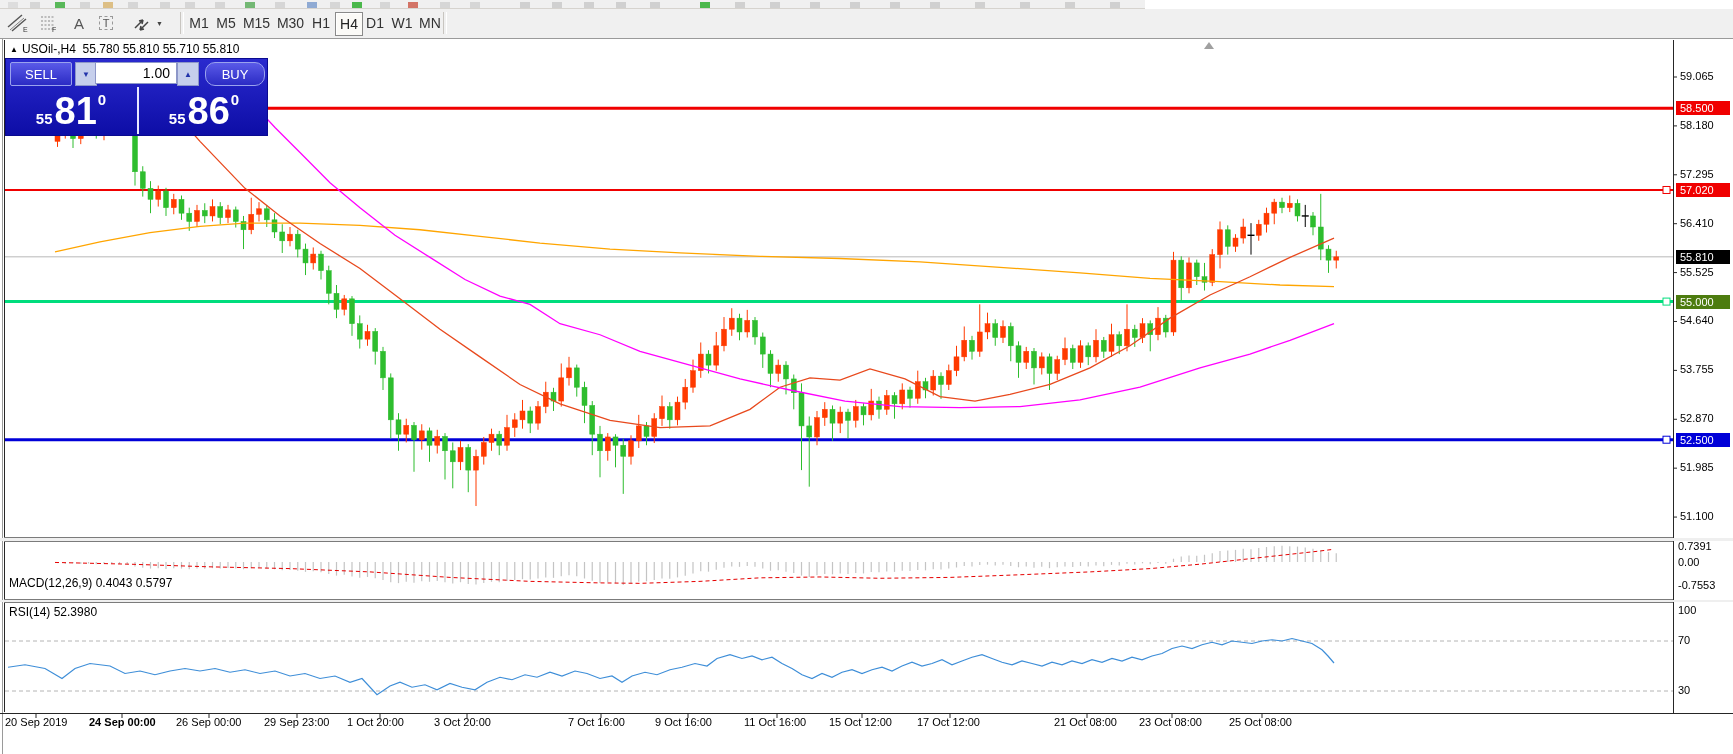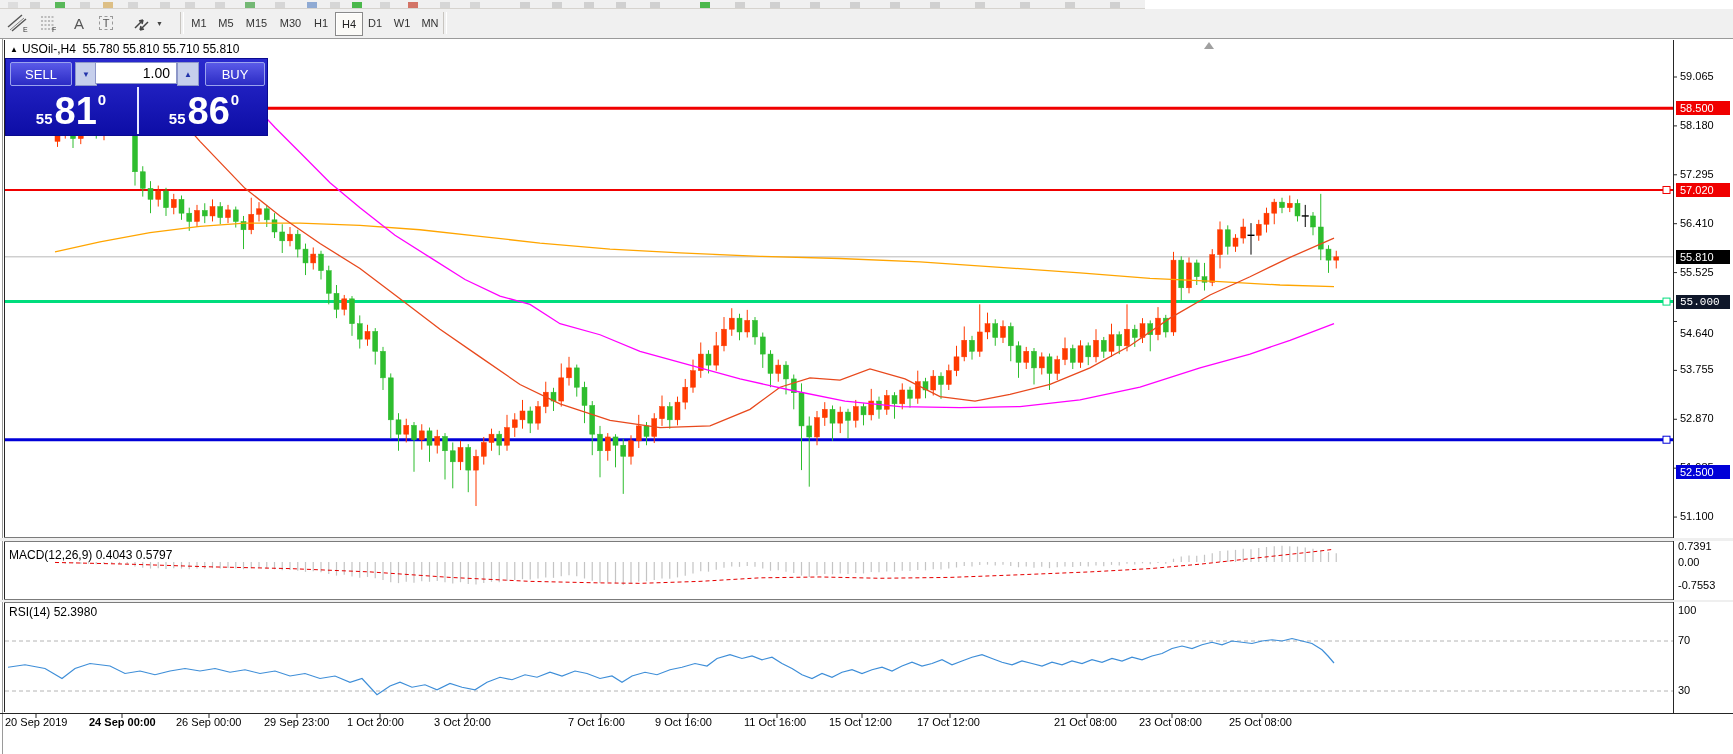--- a/index.html
+++ b/index.html
@@ -5,44 +5,44 @@
   html,body{margin:0;padding:0;background:#fff;}
   body{width:1733px;height:754px;position:relative;overflow:hidden;
        font-family:"Liberation Sans",sans-serif;-webkit-font-smoothing:none;}
   #app{position:absolute;inset:0;}
   
   #toolbar-sliver{position:absolute;left:0;top:0;width:1145px;height:8px;background:#f0f0f0;border-bottom:1px solid #d6d3ce;overflow:hidden;}
   .sliver-frag{position:absolute;top:2px;width:10px;height:6px;opacity:.8;}
   #toolbar{position:absolute;left:0;top:9px;width:1733px;height:29px;background:#f0f0f0;border-bottom:1px solid #9a9a9a;}
   .toolbtn{position:absolute;top:2px;height:24px;display:flex;align-items:center;justify-content:center;color:#444;}
   .tf-btn{position:absolute;top:3px;height:22px;display:flex;align-items:center;justify-content:center;
-          font-size:11px;color:#333;letter-spacing:0;}
+          font-size:14px;color:#333;letter-spacing:0;}
   .tf-btn.active{background:#fbfaf7;border:1px solid #8a8a8a;box-shadow:inset 1px 1px 0 #fff;color:#222;}
   .vsep{position:absolute;top:3px;width:2px;height:22px;border-left:1px solid #c8c5c0;border-right:1px solid #fff;}
   
   #chart-header{position:absolute;left:10px;top:42px;font-size:12px;color:#000;z-index:30;}
   #chart-header .tri{font-size:8px;vertical-align:1px;margin-right:4px;}
-  #macd-label{position:absolute;left:9px;top:548px;font-size:12px;color:#000;z-index:30;}
+  #macd-label{position:absolute;left:9px;top:576px;font-size:12px;color:#000;z-index:30;}
   #rsi-label{position:absolute;left:9px;top:605px;font-size:12px;color:#000;z-index:30;}
   #annotation{position:absolute;left:1246px;top:352px;font-size:52px;font-weight:bold;z-index:25;white-space:nowrap;}
   
   .ax-label{position:absolute;left:1680px;font-size:11px;color:#000;white-space:nowrap;z-index:20;}
   .ax-badge{position:absolute;left:1676px;width:54px;height:14px;font-size:11px;line-height:14px;text-align:left;
             padding-left:4px;box-sizing:border-box;z-index:21;}
   .t-label{position:absolute;top:716px;font-size:11px;color:#000;white-space:nowrap;z-index:20;}
   .sc-label{position:absolute;left:1678px;font-size:11px;color:#000;white-space:nowrap;z-index:20;}
   
   #trade-panel{position:absolute;left:5px;top:58px;width:261px;height:76px;z-index:40;
       background:linear-gradient(#2a2ace,#0d0da6);border:1px solid #0a0a90;}
   #tp-toprow{position:absolute;left:0;top:0;width:100%;height:28px;}
   .tp-btn{position:absolute;top:3px;height:22px;background:linear-gradient(#5a5ae8,#2b2bc4);
       border:1px solid #9aa2ee;border-radius:2px;color:#fff;font-size:13px;
       display:flex;align-items:center;justify-content:center;}
   #sell-btn{left:4px;width:60px;}
-  #buy-btn{left:199px;width:58px;}
+  #buy-btn{left:199px;width:58px;border-radius:10px;}
   .spin-btn{position:absolute;top:3px;width:20px;height:22px;background:#c6cfec;border:1px solid #8d97c8;
       display:flex;align-items:center;justify-content:center;font-size:8px;color:#2233aa;}
   #vol-down{left:69px;}
   #vol-up{left:171px;}
   #volume-input{position:absolute;left:89px;top:3px;width:82px;height:22px;border:1px solid #8d97c8;
       background:#fff;font-size:14px;text-align:right;padding-right:6px;box-sizing:border-box;
       font-family:"Liberation Sans",sans-serif;}
   .tp-price{position:absolute;top:28px;width:130px;height:47px;color:#fff;display:flex;align-items:center;justify-content:center;}
   #tp-sell-price{left:0;}
   #tp-buy-price{left:131px;border-left:2px solid #e8e8ff;}
@@ -735,29 +735,29 @@
 
   <div id="macd-label">MACD(12,26,9) 0.4043 0.5797</div>
   <div id="rsi-label">RSI(14) 52.3980</div>
 
   <div id="axis-labels">
       <div class="ax-label" style="top: 70px;">59.065</div>
       <div class="ax-label" style="top: 118.896px;">58.180</div>
       <div class="ax-label" style="top: 167.792px;">57.295</div>
       <div class="ax-label" style="top: 216.689px;">56.410</div>
       <div class="ax-label" style="top: 265.585px;">55.525</div>
-      <div class="ax-label" style="top: 314.481px; margin-top: 13px;">54.640</div>
+      <div class="ax-label" style="top: 314.481px;">54.640</div>
       <div class="ax-label" style="top: 363.377px;">53.755</div>
       <div class="ax-label" style="top: 412.274px;">52.870</div>
       <div class="ax-label" style="top: 461.17px;">51.985</div>
       <div class="ax-label" style="top: 510.066px;">51.100</div>
       <div class="ax-badge" style="top: 101.216px; background: rgb(240, 0, 0); color: rgb(255, 255, 255);">58.500</div>
       <div class="ax-badge" style="top: 182.986px; background: rgb(240, 0, 0); color: rgb(255, 255, 255);">57.020</div>
-      <div class="ax-badge" style="top: 294.591px; background: #0f172a; color: rgb(255, 255, 255); font-family: Liberation Mono, monospace;">55.000</div>
-      <div class="ax-badge" style="top: 432.716px; background: rgb(0, 0, 216); color: rgb(255, 255, 255); margin-top: 32px;">52.500</div>
+      <div class="ax-badge" style="top: 294.591px; background: #4d7c0f; color: rgb(255, 255, 255);">55.000</div>
+      <div class="ax-badge" style="top: 432.716px; background: rgb(0, 0, 216); color: rgb(255, 255, 255);">52.500</div>
       <div class="ax-badge" style="top: 249.839px; background: rgb(0, 0, 0); color: rgb(255, 255, 255);">55.810</div>
       <div class="sc-label" style="top: 539.74px;">0.7391</div>
       <div class="sc-label" style="top: 556px;">0.00</div>
       <div class="sc-label" style="top: 578.893px;">-0.7553</div>
       <div class="sc-label" style="top: 604px;">100</div>
       <div class="sc-label" style="top: 634px;">70</div>
       <div class="sc-label" style="top: 684px;">30</div>
       <div class="t-label" style="left: 5px;">20 Sep 2019</div>
       <div class="t-label" style="left: 89px; font-weight: bold;">24 Sep 00:00</div>
       <div class="t-label" style="left: 176px;">26 Sep 00:00</div>

